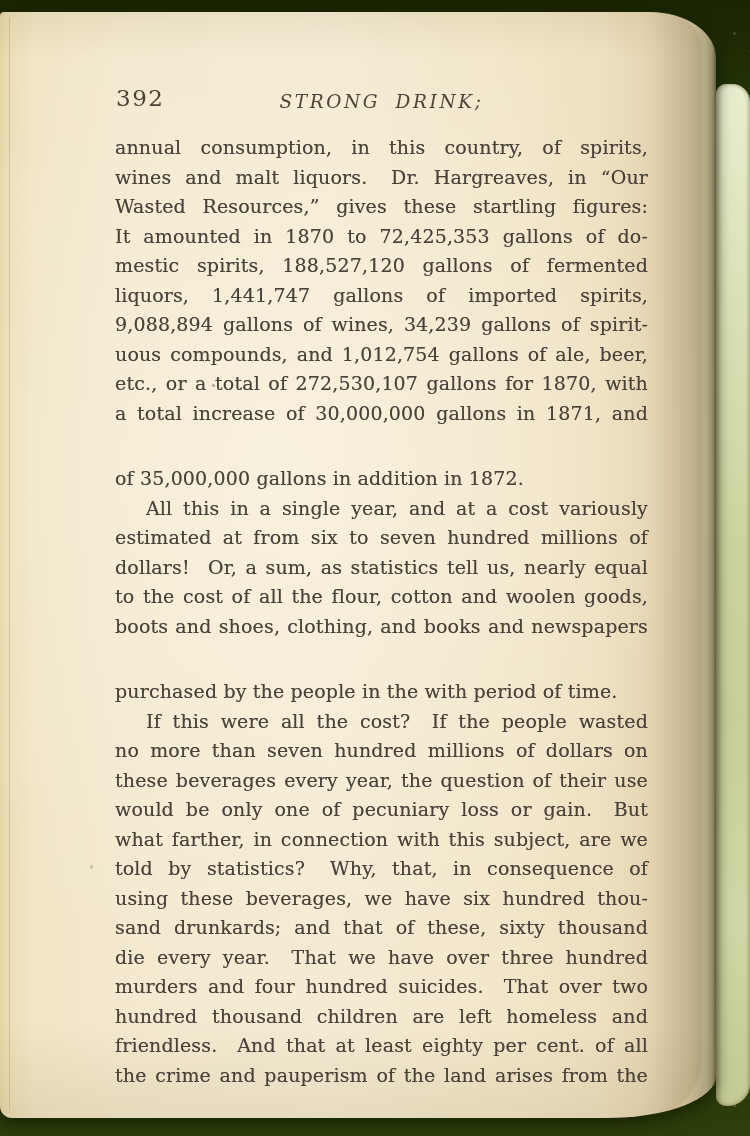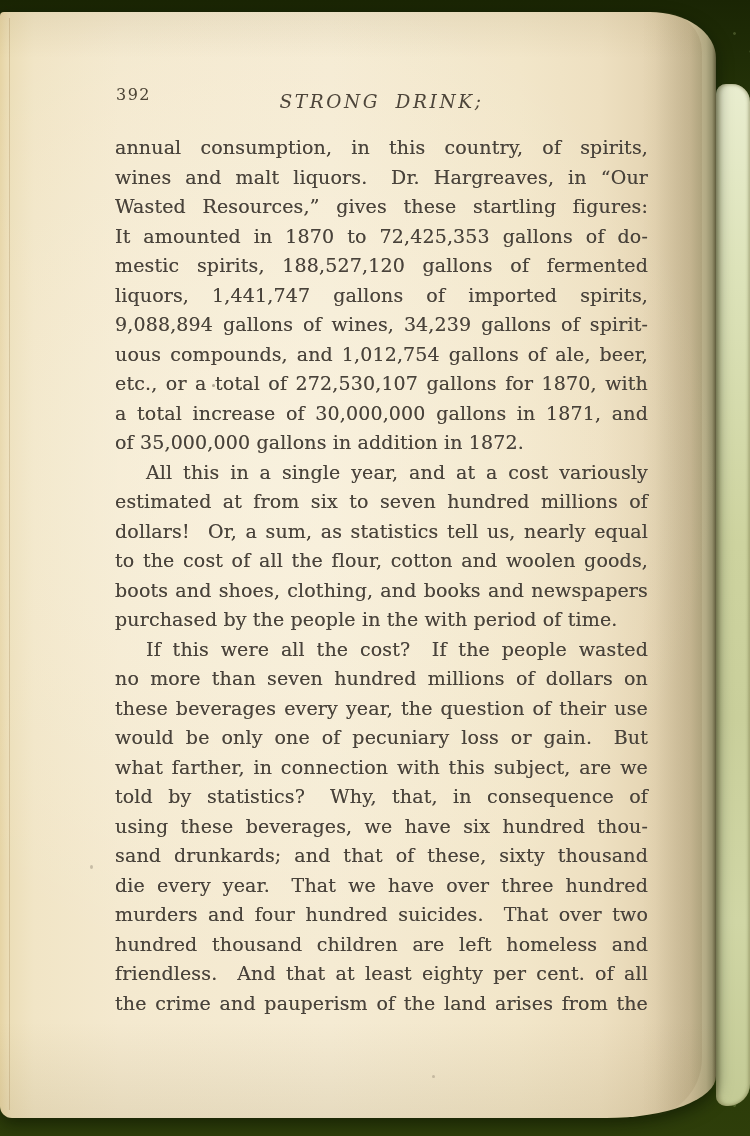--- a/index.html
+++ b/index.html
@@ -56,21 +56,21 @@
   
   .page::after {
     content: ""; position: absolute; right: 14px; top: 0; bottom: 0; width: 60px;
     background: linear-gradient(90deg, rgba(120,100,60,0), rgba(120,100,60,.16));
     border-radius: 0 60px 90px 0;
     pointer-events: none;
   }
 
   .folio {
     position: absolute; left: 116px; top: 73px;
-    font-size: 16px; color: #4b4335; letter-spacing: 1.5px;
+    font-size: 23px; color: #4b4335; letter-spacing: 1.5px;
   }
   .rhead {
     position: absolute; left: 115px; top: 79px; width: 533px;
     text-align: center;
     font-style: italic; font-size: 18.5px;
     letter-spacing: 2.6px; word-spacing: 7px;
     color: #4d453a;
   }
 
   .textblock {
@@ -79,21 +79,21 @@
     color: #48423a;
     letter-spacing: .15px;
     text-shadow: 0 0 .6px rgba(72,66,58,.55);
   }
   .line {
     white-space: nowrap;
     text-align: justify;
     text-align-last: justify;
   }
   .line.indent { text-indent: 31px; }
-  .line.pend { text-align-last: left; }
+  .line.pend { text-align-last: left; margin-top: 36px; }
 
   
   .speck { position: absolute; border-radius: 50%; background: rgba(95,85,70,.5); }
   .speck.s1 { left: 212px; top: 372px; width: 3px; height: 3px; }
   .speck.s2 { left: 90px;  top: 853px; width: 3px; height: 4px; opacity:.6; }
   .speck.s3 { left: 432px; top: 1063px; width: 3px; height: 3px; opacity:.55; }
 </style>
 </head>
 <body>
 

